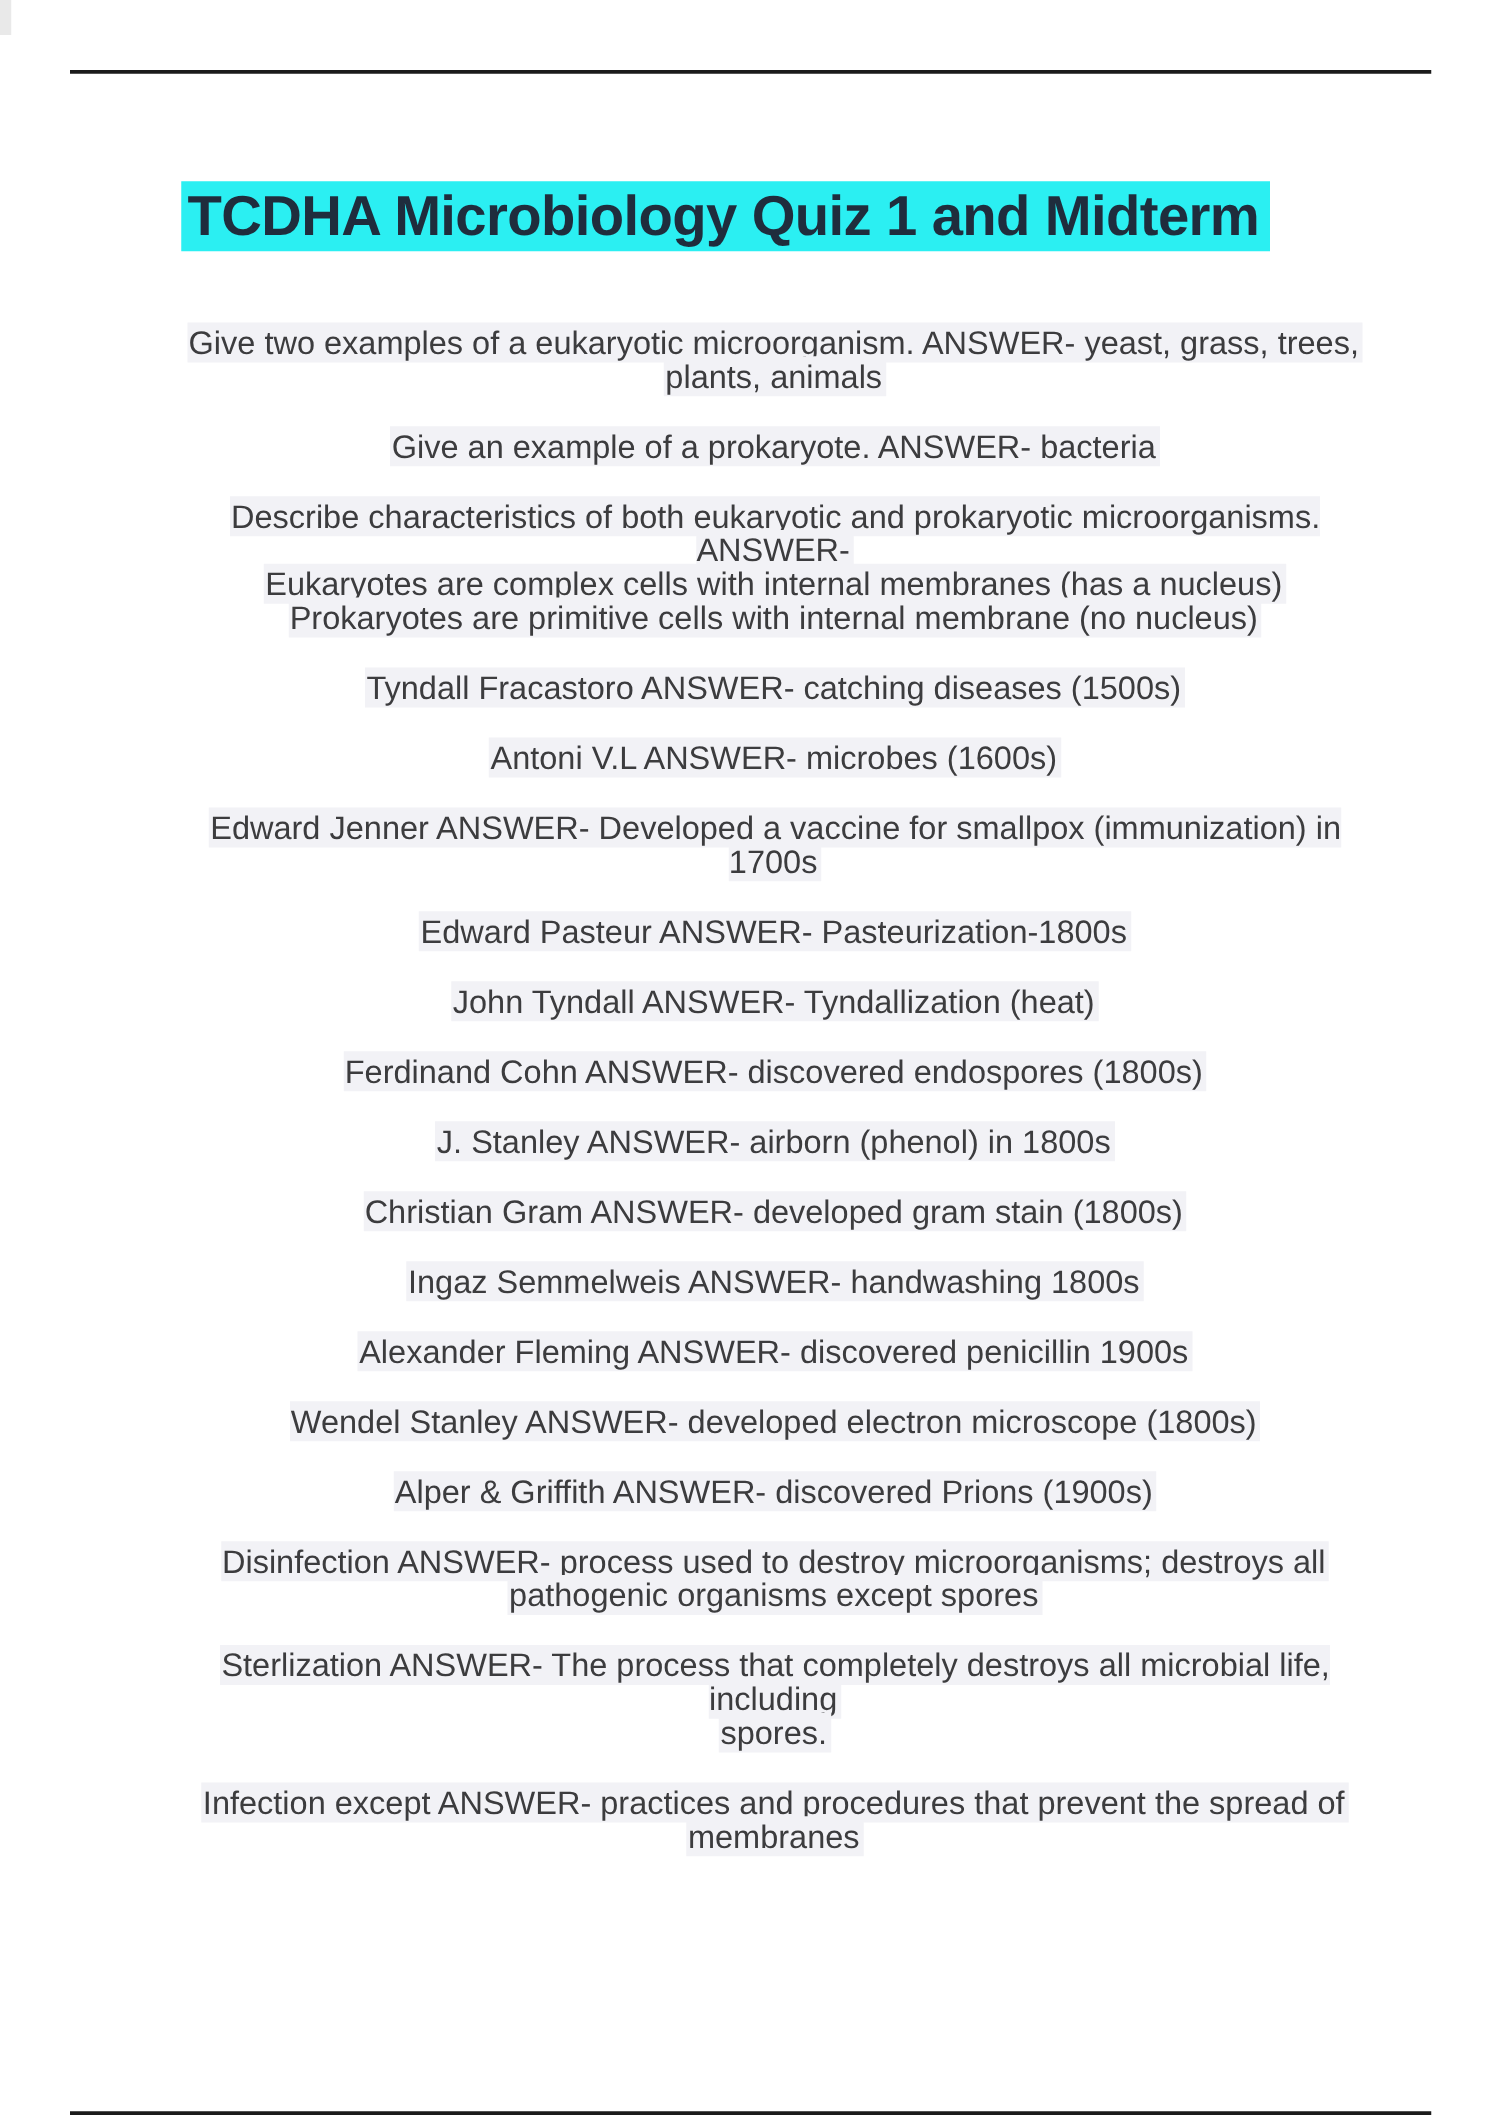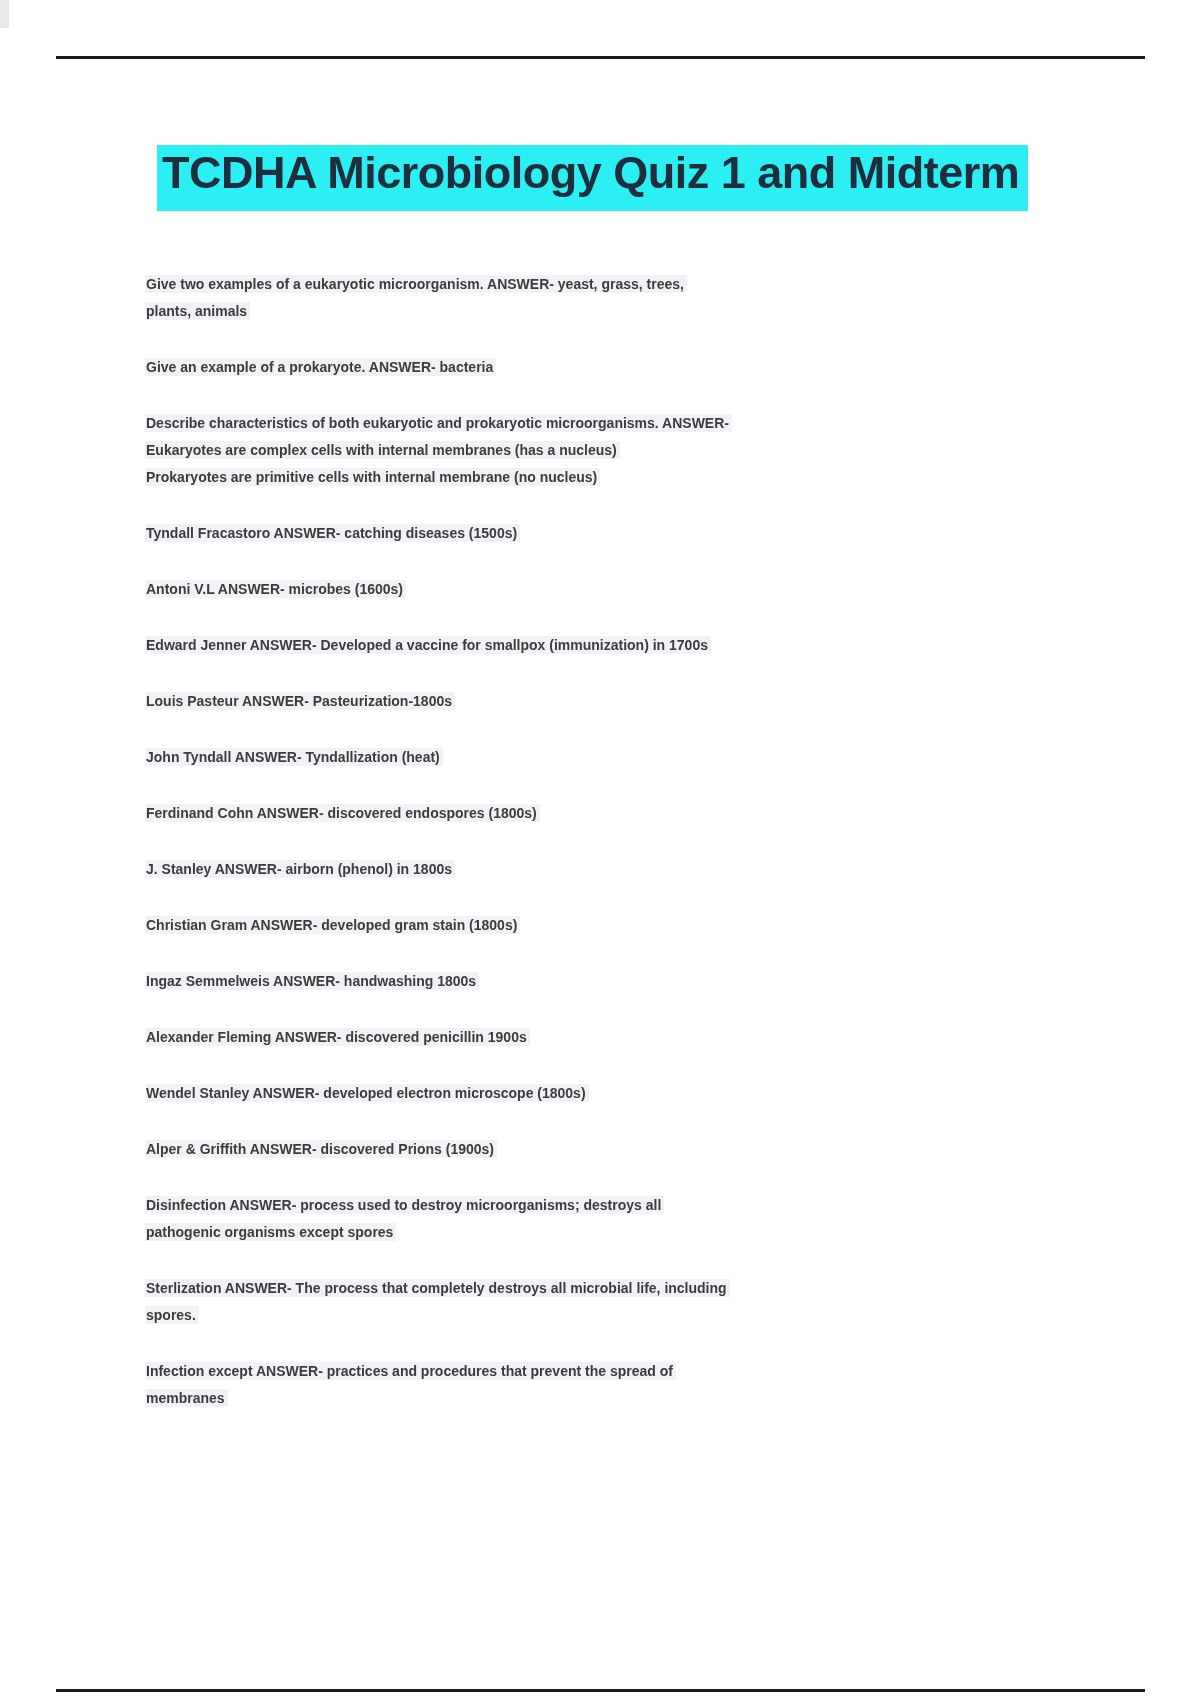--- a/index.html
+++ b/index.html
@@ -43,30 +43,30 @@
     font-size: 45px;
     line-height: 56px;
     font-weight: bold;
     letter-spacing: -0.5px;
     color: var(--title-text, #1f2d3d);
     white-space: nowrap;
   }
   .title-hl {
     display: inline-block;
     background: var(--title-hl, #2beff2);
-    padding: 0 9px 10px 5px;
-    margin-left: 12px;
+    padding: 0 9px 0 5px;
   }
   p.qa {
     margin: 0 0 29px 0;
-    font-size: 14px;
+    font-size: 26px;
     line-height: 27px;
-    font-weight: bold;
+    font-weight: normal;
     color: var(--body-text, #3c3c3e);
     letter-spacing: 0;
+    text-align: center;
   }
   span.hl {
     background: var(--line-hl, #f2f2f6);
     padding: 1px 3px 1px 1px;
   }
 </style>
 </head>
 <body>
 
 <div class="page" style="--title-hl: #2BEFF2; --title-text: #1F2D3D; --body-text: #3C3C3E; --line-hl: #F2F2F6; --rule-color: #1B1B1B;">
@@ -77,21 +77,21 @@
     <h1 class="doc-title">
       <span class="title-hl">TCDHA Microbiology Quiz 1 and Midterm</span>
     </h1>
     <div>
         <p class="qa"><span class="hl">Give two examples of a eukaryotic microorganism. ANSWER- yeast, grass, trees,</span><br><span class="hl">plants, animals</span></p>
         <p class="qa"><span class="hl">Give an example of a prokaryote. ANSWER- bacteria</span></p>
         <p class="qa"><span class="hl">Describe characteristics of both eukaryotic and prokaryotic microorganisms. ANSWER-</span><br><span class="hl">Eukaryotes are complex cells with internal membranes (has a nucleus)</span><br><span class="hl">Prokaryotes are primitive cells with internal membrane (no nucleus)</span></p>
         <p class="qa"><span class="hl">Tyndall Fracastoro ANSWER- catching diseases (1500s)</span></p>
         <p class="qa"><span class="hl">Antoni V.L ANSWER- microbes (1600s)</span></p>
         <p class="qa"><span class="hl">Edward Jenner ANSWER- Developed a vaccine for smallpox (immunization) in 1700s</span></p>
-        <p class="qa"><span class="hl">Louis Pasteur ANSWER- Pasteurization-1800s</span></p>
+        <p class="qa"><span class="hl">Edward Pasteur ANSWER- Pasteurization-1800s</span></p>
         <p class="qa"><span class="hl">John Tyndall ANSWER- Tyndallization (heat)</span></p>
         <p class="qa"><span class="hl">Ferdinand Cohn ANSWER- discovered endospores (1800s)</span></p>
         <p class="qa"><span class="hl">J. Stanley ANSWER- airborn (phenol) in 1800s</span></p>
         <p class="qa"><span class="hl">Christian Gram ANSWER- developed gram stain (1800s)</span></p>
         <p class="qa"><span class="hl">Ingaz Semmelweis ANSWER- handwashing 1800s</span></p>
         <p class="qa"><span class="hl">Alexander Fleming ANSWER- discovered penicillin 1900s</span></p>
         <p class="qa"><span class="hl">Wendel Stanley ANSWER- developed electron microscope (1800s)</span></p>
         <p class="qa"><span class="hl">Alper &amp; Griffith ANSWER- discovered Prions (1900s)</span></p>
         <p class="qa"><span class="hl">Disinfection ANSWER- process used to destroy microorganisms; destroys all</span><br><span class="hl">pathogenic organisms except spores</span></p>
         <p class="qa"><span class="hl">Sterlization ANSWER- The process that completely destroys all microbial life, including</span><br><span class="hl">spores.</span></p>

